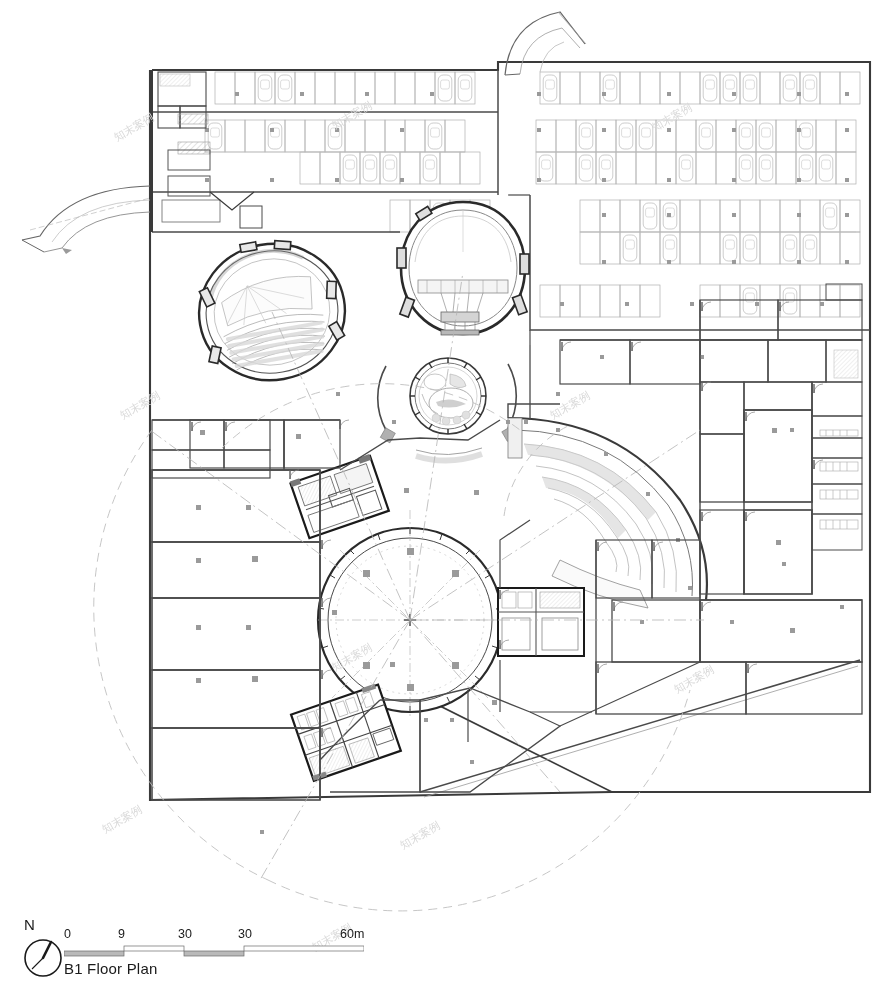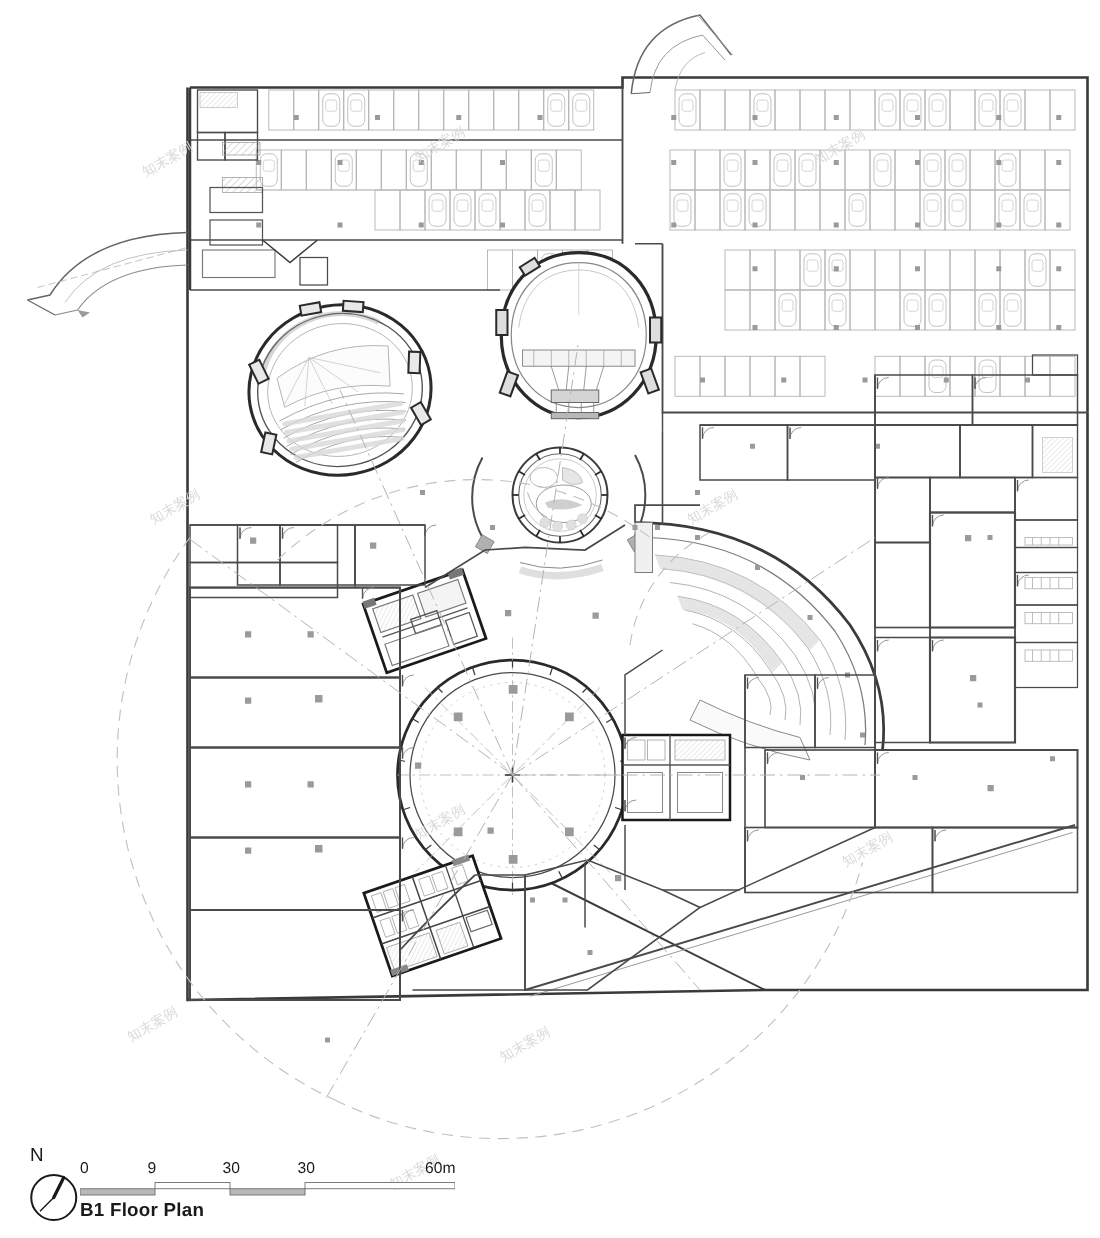--- a/index.html
+++ b/index.html
@@ -7,21 +7,21 @@
   body{width:880px;height:990px;overflow:hidden;
        font-family:"Liberation Sans","DejaVu Sans",sans-serif;color:#1a1a1a;}
   #sheet{position:relative;width:880px;height:990px;background:#fff;}
   #plan-svg{position:absolute;left:0;top:0;width:880px;height:990px;}
   .legend{position:absolute;left:0;top:900px;width:880px;height:90px;}
   .legend-compass{position:absolute;left:18px;top:25px;width:50px;height:58px;}
   .legend-n{position:absolute;left:24px;top:16px;font-size:15px;letter-spacing:.3px;}
   .scalebar-wrap{position:absolute;left:64px;top:44px;width:300px;height:14px;}
   .scale-ticks{position:absolute;left:64px;top:27px;width:310px;height:16px;}
   .scale-ticks span{position:absolute;font-size:12.5px;top:0;}
-  .plan-title{position:absolute;left:64px;top:60px;font-size:15px;letter-spacing:.2px;font-weight:bold;}
+  .plan-title{position:absolute;left:64px;top:60px;font-size:15px;letter-spacing:.2px;}
   .wm{position:absolute;font-size:11px;color:#d9d9d9;
       transform:rotate(-30deg);transform-origin:center;
       font-family:"DejaVu Sans",sans-serif;pointer-events:none;user-select:none;}
 </style>
 </head>
 <body>
 
 <div id="sheet">
 
   <svg id="plan-svg" viewBox="0 0 880 990">

